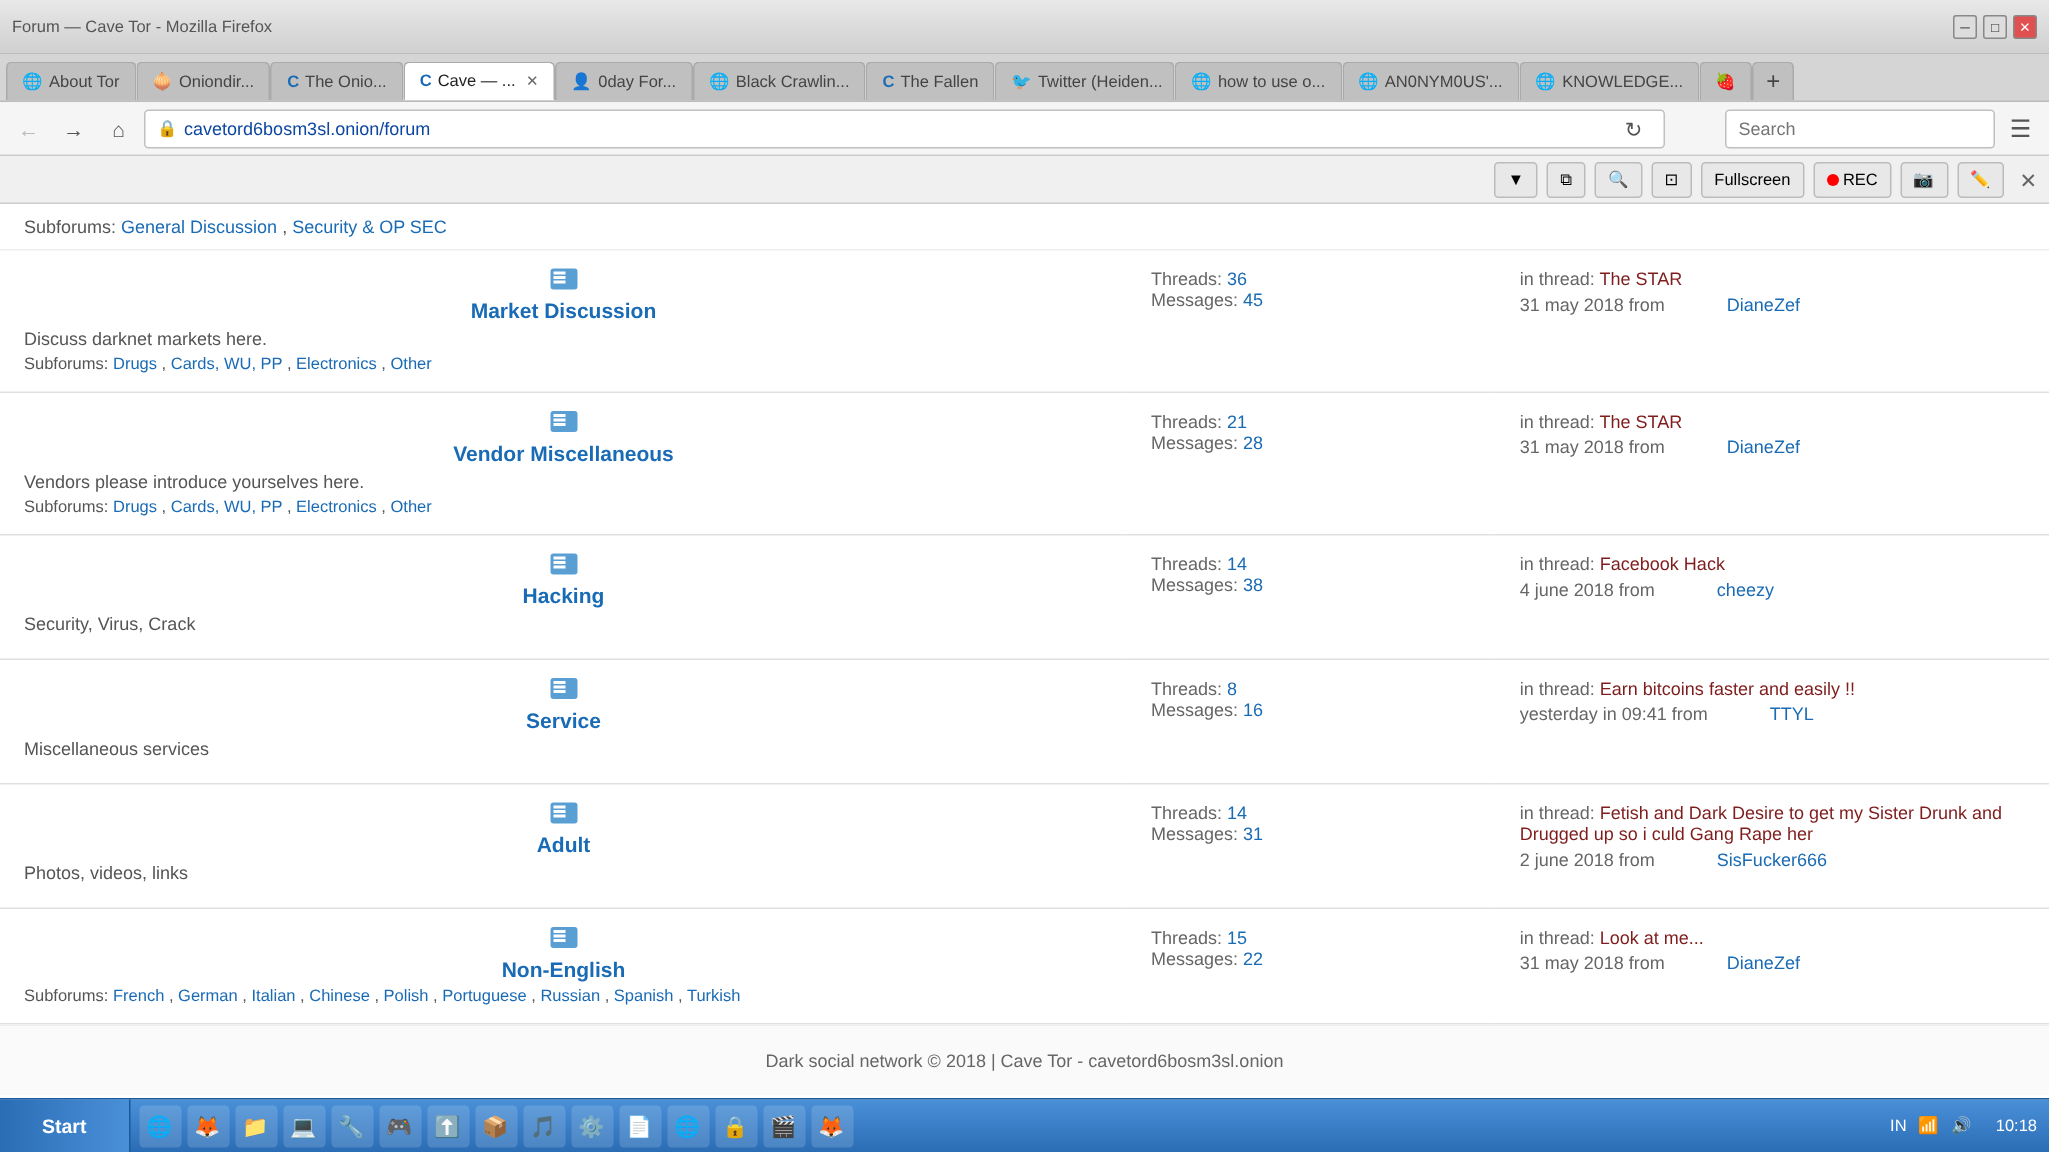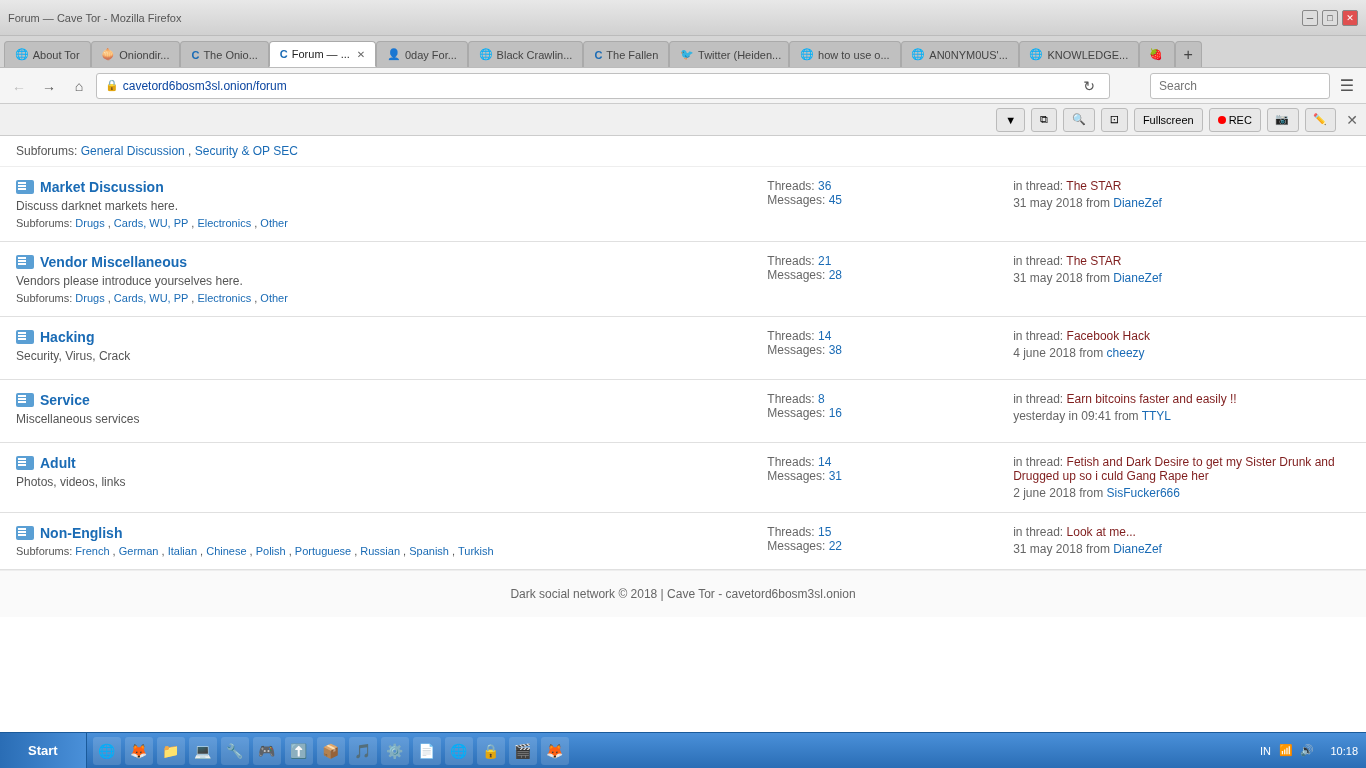--- a/index.html
+++ b/index.html
@@ -126,21 +126,21 @@
     }
     .subforums-header a { color: #1a6bb5; text-decoration: none; }
 
     
     .forum-table { width: 100%; border-collapse: collapse; }
     .forum-row { border-bottom: 1px solid #e0e0e0; }
     .forum-cell-main { padding: 12px 16px; width: 55%; vertical-align: top; }
     .forum-cell-stats { padding: 12px 16px; width: 18%; vertical-align: top; color: #555; font-size: 12px; }
     .forum-cell-last { padding: 12px 16px; width: 27%; vertical-align: top; font-size: 12px; color: #555; }
 
-    .forum-title-row { display: flex; align-items: center; gap: 6px; margin-bottom: 4px; }
+    .forum-title-row { display: flex; align-items: center; gap: 6px; margin-bottom: 4px; flex-direction: column; }
     .forum-icon {
       width: 18px; height: 14px; background: #5a9fd4;
       border-radius: 2px; display: inline-block; position: relative;
       flex-shrink: 0;
     }
     .forum-icon::before {
       content: ''; position: absolute; left: 2px; top: 2px;
       width: 8px; height: 2px; background: white;
       box-shadow: 0 3px 0 white, 0 6px 0 white;
     }
@@ -148,21 +148,21 @@
     .forum-desc { font-size: 12px; color: #555; margin-bottom: 4px; }
     .subforums-list { font-size: 11px; color: #555; }
     .subforums-list a { color: #1a6bb5; text-decoration: none; }
 
     .stat-label { color: #666; }
     .stat-value { color: #1a6bb5; font-weight: normal; }
 
     .last-post-in { color: #666; }
     .last-post-thread { color: #7f1d1d; cursor: pointer; }
     .last-post-date { color: #666; margin-top: 3px; }
-    .last-post-user { color: #1a6bb5; cursor: pointer; }
+    .last-post-user { color: #1a6bb5; cursor: pointer; margin-left: 38px; }
 
     
     .page-footer {
       padding: 16px; text-align: center; font-size: 12px; color: #666;
       border-top: 1px solid #eee; background: #fafafa;
     }
   </style>
 </head>
 <body>
 
@@ -185,21 +185,21 @@
     <div class="tab">
       <span>🧅</span>
       <span>Oniondir...</span>
     </div>
     <div class="tab">
       <span style="color:#1a6bb5; font-weight:bold; font-size:11px;">C</span>
       <span>The Onio...</span>
     </div>
     <div class="tab active">
       <span style="color:#1a6bb5; font-weight:bold; font-size:11px;">C</span>
-      <span>Forum — ...</span>
+      <span>Cave — ...</span>
       <span class="tab-close">✕</span>
     </div>
     <div class="tab">
       <span>👤</span>
       <span>0day For...</span>
     </div>
     <div class="tab">
       <span>🌐</span>
       <span>Black Crawlin...</span>
     </div>

